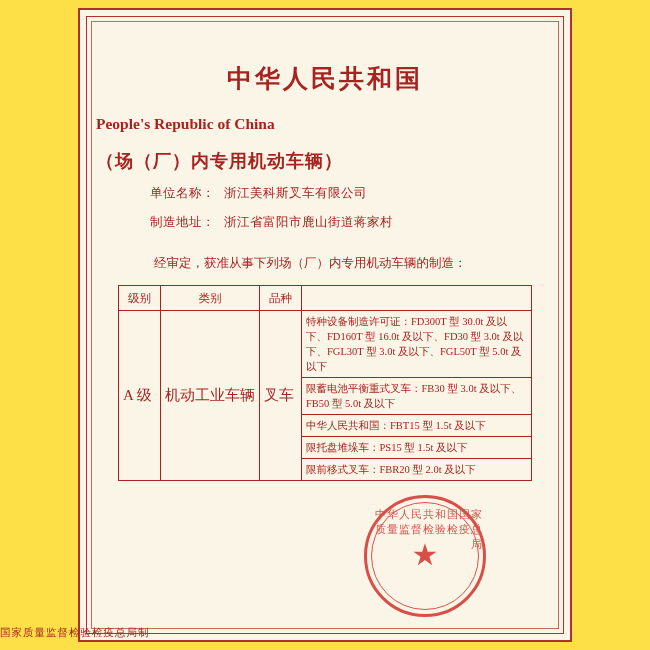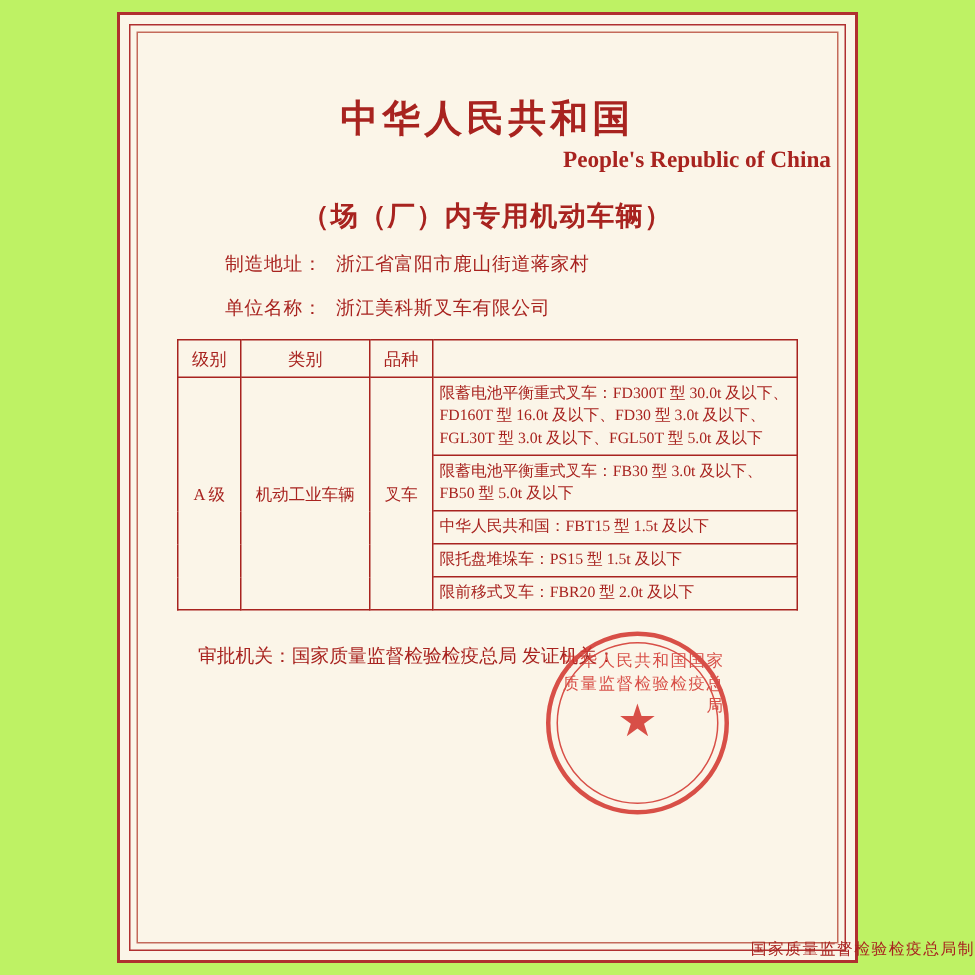--- a/index.html
+++ b/index.html
@@ -10,21 +10,21 @@
     width: 650px;
     height: 650px;
     background: #ffffff;
     font-family: "Liberation Serif", serif;
     overflow: hidden;
   }
   .page {
     position: relative;
     width: 650px;
     height: 650px;
-    background: #bef264;
+    background: #fde047;
     box-sizing: border-box;
   }
   
   .outer-frame {
     position: absolute;
     left: 78px;
     top: 8px;
     width: 494px;
     height: 634px;
     border: 2px solid #b03030;
@@ -76,28 +76,27 @@
   }
   .title-en1 {
     text-align: center;
     color: #a8231f;
     font-size: 15.5px;
     font-weight: bold;
     margin-top: 9px;
     font-family: "Liberation Serif", serif;
   }
   .title-en2 {
-    text-align: right;
+    text-align: left;
     color: #a8231f;
     font-size: 15.5px;
     font-weight: bold;
-    margin-top: 3px;
+    margin-top: 20px;
   }
   .title-sub {
-    text-align: center;
     color: #a8231f;
     font-size: 18px;
     font-weight: bold;
     letter-spacing: 1px;
     margin-top: 16px;
   }
 
   .cert-no {
     text-align: right;
     color: #a8231f;
@@ -144,22 +143,21 @@
     padding: 3px 4px;
     vertical-align: middle;
   }
   table.grid th {
     text-align: center;
     font-weight: normal;
     font-size: 11.5px;
     height: 18px;
   }
   td.c-level, td.c-cat, td.c-kind {
-    text-align: center;
-    font-size: 11px;
+    font-size: 15px;
     white-space: nowrap;
   }
   td.c-desc {
     line-height: 15px;
     font-size: 10.5px;
     padding: 4px 5px;
   }
   .col-level { width: 42px; }
   .col-cat { width: 86px; }
   .col-kind { width: 42px; }
@@ -211,21 +209,21 @@
     color: #d2332c;
     font-size: 11px;
     letter-spacing: 1px;
   }
 
   .bottom-note {
     position: absolute;
     left: 0;
     right: 0;
     bottom: 10px;
-    text-align: right;
+    text-align: left;
     color: #a8231f;
     font-size: 10.5px;
     letter-spacing: 1px;
   }
 </style>
 </head>
 <body>
 
 <div class="page">
   <div class="outer-frame">
@@ -235,26 +233,27 @@
   </div>
 
   <div class="content">
 
     <div class="title-cn1">中华人民共和国</div>
     <div class="title-en2">People's Republic of China</div>
     <div class="title-sub">（场（厂）内专用机动车辆）</div>
 
 
     <div class="field-row">
+      <span class="lbl">单位名称：</span><span class="val">浙江美科斯叉车有限公司</span>
+    </div>
+    <div class="field-row">
       <span class="lbl">制造地址：</span><span class="val">浙江省富阳市鹿山街道蒋家村</span>
     </div>
-    <div class="field-row">
-      <span class="lbl">单位名称：</span><span class="val">浙江美科斯叉车有限公司</span>
-    </div>
-
+
+    <div class="approval-line">经审定，获准从事下列场（厂）内专用机动车辆的制造：</div>
 
     <table class="grid">
       <colgroup>
         <col class="col-level">
         <col class="col-cat">
         <col class="col-kind">
         <col>
       </colgroup>
       <thead>
         <tr>
@@ -262,46 +261,38 @@
           <th>类别</th>
           <th>品种</th>
           <th></th>
         </tr>
       </thead>
       <tbody>
         <tr>
           <td class="c-level" rowspan="5">A 级</td>
           <td class="c-cat" rowspan="5">机动工业车辆</td>
           <td class="c-kind" rowspan="5">叉车</td>
-          <td class="c-desc">限蓄电池平衡重式叉车：FD300T 型 30.0t 及以下、FD160T 型 16.0t 及以下、FD30 型 3.0t 及以下、FGL30T 型 3.0t 及以下、FGL50T 型 5.0t 及以下</td>
+          <td class="c-desc">特种设备制造许可证：FD300T 型 30.0t 及以下、FD160T 型 16.0t 及以下、FD30 型 3.0t 及以下、FGL30T 型 3.0t 及以下、FGL50T 型 5.0t 及以下</td>
         </tr>
         <tr>
           <td class="c-desc">限蓄电池平衡重式叉车：FB30 型 3.0t 及以下、FB50 型 5.0t 及以下</td>
         </tr>
         <tr>
           <td class="c-desc">中华人民共和国：FBT15 型 1.5t 及以下</td>
         </tr>
         <tr>
           <td class="c-desc">限托盘堆垛车：PS15 型 1.5t 及以下</td>
         </tr>
         <tr>
           <td class="c-desc">限前移式叉车：FBR20 型 2.0t 及以下</td>
         </tr>
       </tbody>
     </table>
 
     <div class="footer-block">
-      <div class="foot-row">
-        <div class="foot-left">
-          <span>审批机关：</span><span>国家质量监督检验检疫总局</span>
-        </div>
-        <div class="foot-right">
-          <span>发证机关：</span><span></span>
-        </div>
-      </div>
 
       <div class="seal">
         <div class="seal-inner"></div>
         <div class="seal-text-top">中华人民共和国国家质量监督检验检疫总局</div>
         <div class="seal-star">★</div>
 
       </div>
     </div>
 
   </div>

